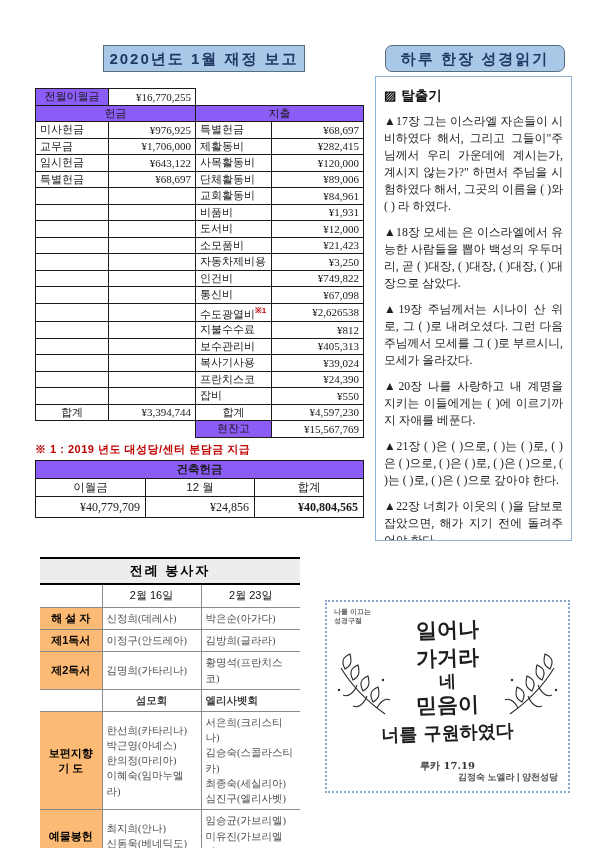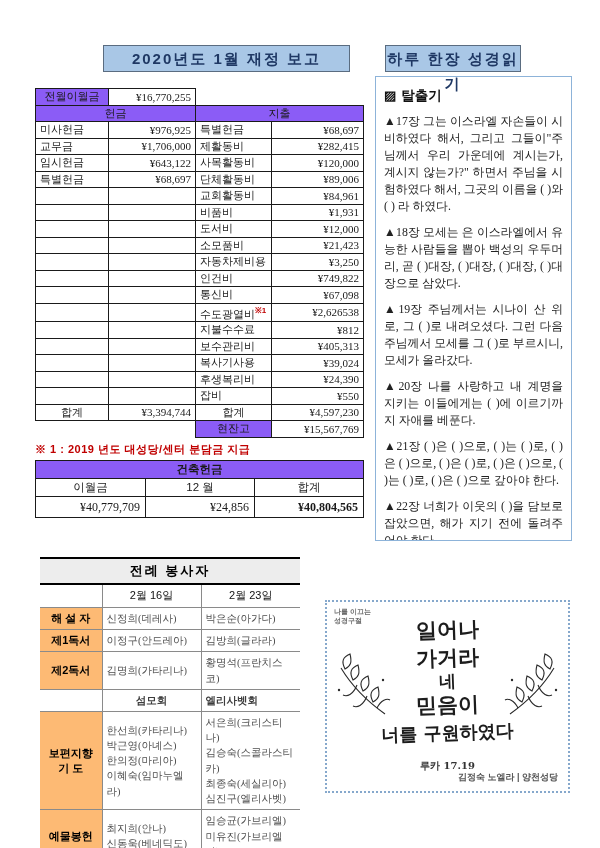--- a/index.html
+++ b/index.html
@@ -6,22 +6,22 @@
   body { background:#ffffff; font-family:"Liberation Sans", sans-serif; }
   .page { position:relative; width:600px; height:848px; background:#fff; overflow:hidden; }
 
   
   .blue-title {
     position:absolute; height:27px; line-height:25px;
     background:#a9c7e6; border:1px solid #5a6c80;
     text-align:center; font-weight:bold; font-size:15px; color:#1f3864;
     letter-spacing:2px;
   }
-  #finance-title { left:103px; top:45px; width:247px; }
-  #bible-title   { left:385px; top:45px; width:136px; z-index:2; }
+  #finance-title { left:103px; top:45px; width:202px; }
+  #bible-title   { left:385px; top:45px; width:180px; z-index:2;border-radius:7px; }
 
   
   #finance-wrap { position:absolute; left:35px; top:88px; }
   table { border-collapse:collapse; }
   #finance-table { width:328px; table-layout:fixed; }
   #finance-table td {
     border:1px solid #1a1a1a; height:16.5px; padding:0 4px;
     font-size:11px; color:#1a1a1a; overflow:hidden; white-space:nowrap;
   }
   #finance-table td.val { font-family:"Liberation Serif", serif; text-align:right; }
@@ -222,21 +222,21 @@
           </tr>
           <tr>
             <td class="lbl"></td>
             <td class="val"></td>
             <td class="lbl">복사기사용</td>
             <td class="val">¥39,024</td>
           </tr>
           <tr>
             <td class="lbl"></td>
             <td class="val"></td>
-            <td class="lbl">후생복리비</td>
+            <td class="lbl">프란치스코</td>
             <td class="val">¥24,390</td>
           </tr>
           <tr>
             <td class="lbl"></td>
             <td class="val"></td>
             <td class="lbl">잡비</td>
             <td class="val">¥550</td>
           </tr>
         </tbody>
       <tbody>

